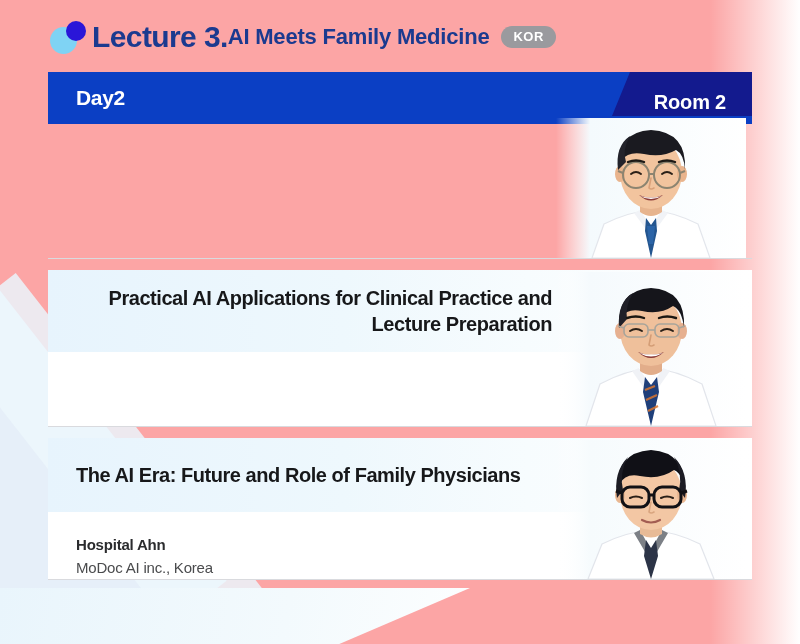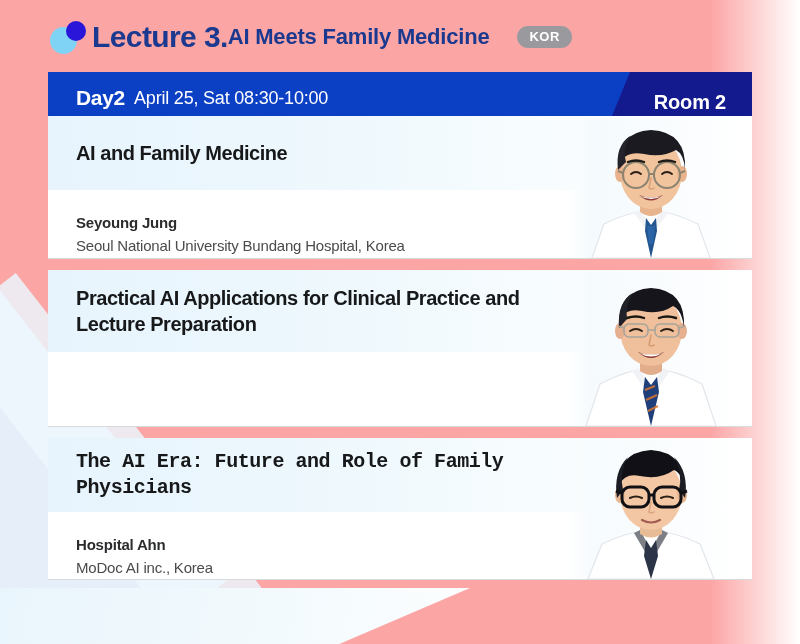--- a/index.html
+++ b/index.html
@@ -73,21 +73,21 @@
     font-size:30px; font-weight:700; color:#1b3a8f;
     letter-spacing:-0.6px; white-space:nowrap;
     line-height:1;
   }
   .lecture-subtitle {
     font-size:22px; font-weight:600; color:#1b3a8f;
     letter-spacing:-0.2px; white-space:nowrap;
     margin-left:0; line-height:1;
   }
   .lang-badge {
-    margin-left:28px;
+    margin-left:12px;
     background:#9a9a9e; color:#ffffff;
     font-size:13px; font-weight:700; letter-spacing:.5px;
     padding:4px 12px 5px; border-radius:12px;
     line-height:1;
   }
 
   
   #session-bar {
     position:absolute; left:48px; top:72px;
     width:704px; height:52px;
@@ -113,31 +113,31 @@
     letter-spacing:-0.2px; white-space:nowrap;
   }
 
   
   .session-card {
     position:absolute; left:48px; width:704px;
     background:#ffffff;
     overflow:hidden;
   }
   #card-0 { top:116px; height:142px; }
-  #card-1 { top:270px; height:156px; }
+  #card-1 { top:270px; height:156px;text-align:right; }
   #card-2 { top:438px; height:142px; }
 
   .card-title-area {
     position:relative;
     height:74px;
     background:linear-gradient(90deg,#e7f4fd 0%, #eef8fd 42%, #f7fcfe 68%, #ffffff 100%);
     display:flex; align-items:center;
   }
   #card-1 .card-title-area { height:82px; }
-  #card-2 .card-title-area { height:74px;font-family:Liberation Mono, monospace; }
+  #card-2 .card-title-area { height:74px; }
 
   .card-title {
     position:relative; z-index:3;
     padding-left:28px; padding-right:200px;
     font-size:20px; font-weight:700; color:#17181a;
     letter-spacing:-0.45px; line-height:1.32;
   }
   .card-speaker-area {
     position:relative;
     background:#ffffff;
@@ -191,34 +191,24 @@
     </span>
     <span class="lecture-title">Lecture 3.</span>
     <span class="lecture-subtitle">AI Meets Family Medicine</span>
     <span class="lang-badge">KOR</span>
   </div>
 
   <div id="session-bar">
     <div class="session-bar-right"></div>
     <div class="session-left-text">
       <span class="session-day">Day2</span>
-      <span class="session-date">April 25, Sat 08:30-10:00</span>
     </div>
     <div class="session-room">Room 2</div>
   </div>
 
-  <div class="session-card" id="card-0">
-    <div class="card-title-area">
-      <div class="card-title">AI and Family Medicine</div>
-    </div>
-    <div class="card-speaker-area">
-      <div class="speaker-name">Seyoung Jung</div>
-      <div class="speaker-affil">Seoul National University Bundang Hospital, Korea</div>
-    </div>
-  </div>
   <div class="card-divider" id="divider-0"></div>
 
   <div class="session-card" id="card-1">
     <div class="card-title-area">
       <div class="card-title">Practical AI Applications for Clinical Practice and Lecture Preparation</div>
     </div>
   </div>
   <div class="card-divider" id="divider-1"></div>
 
   <div class="session-card" id="card-2">

